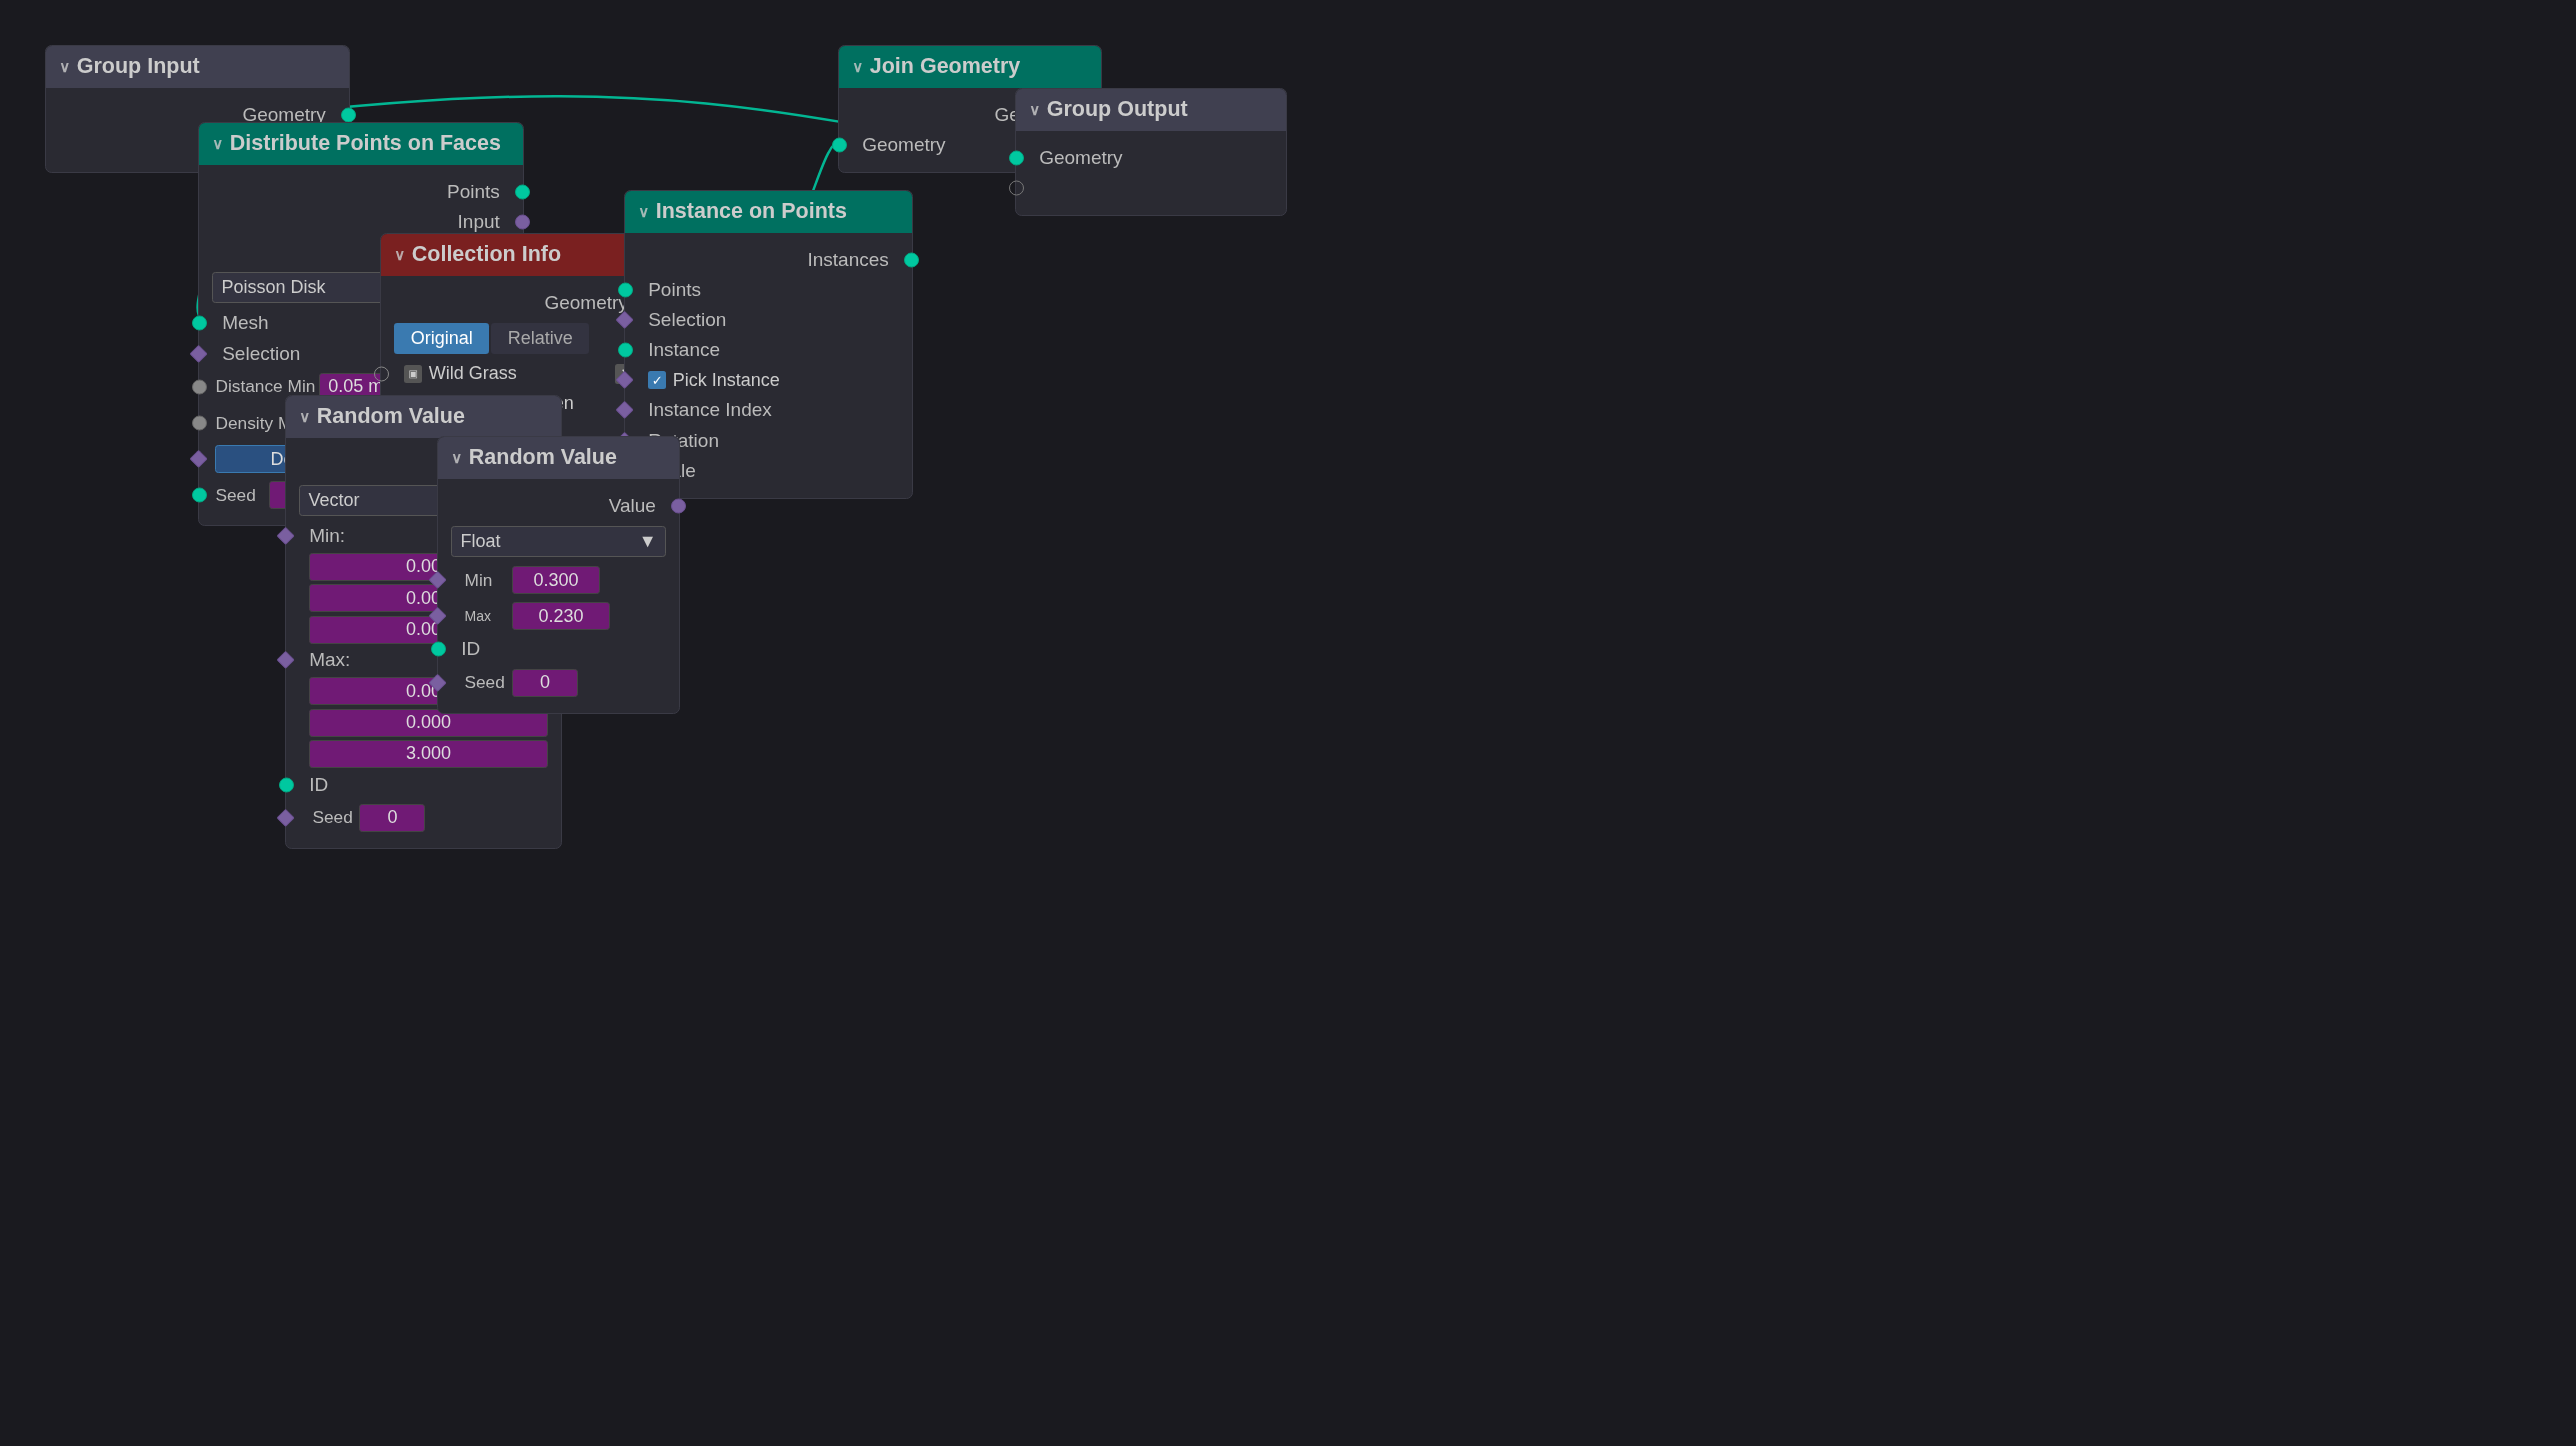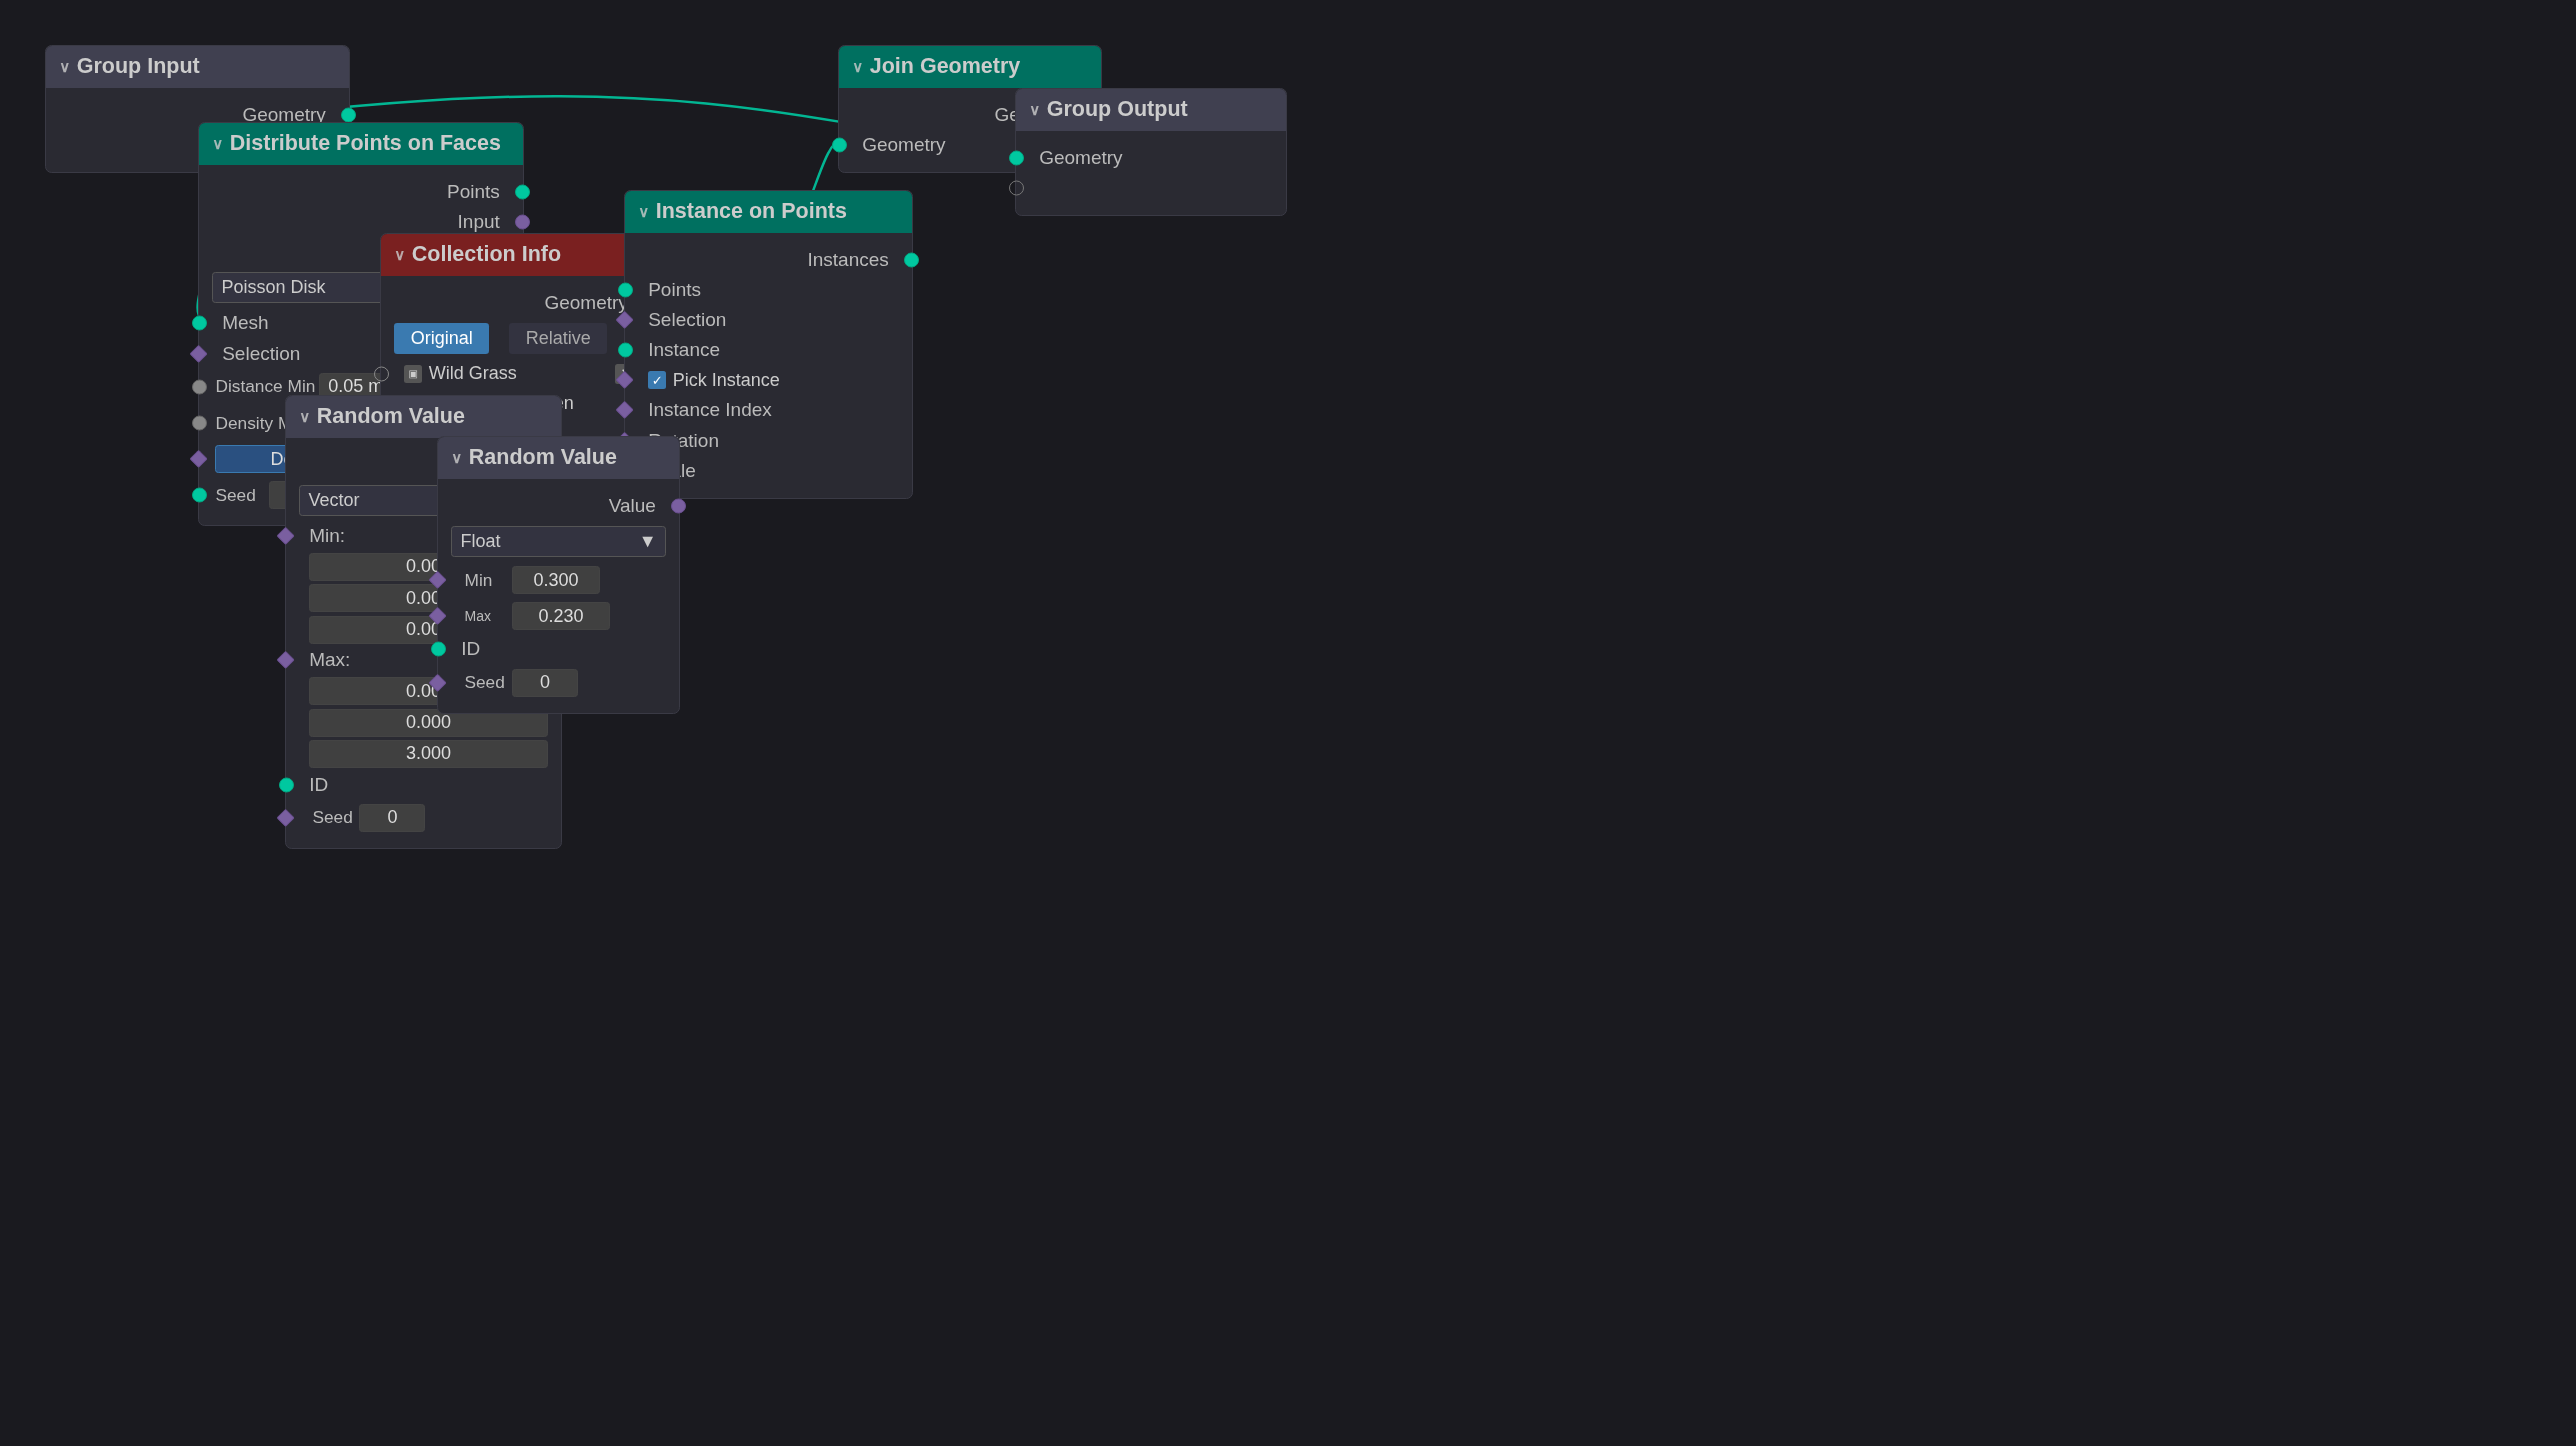--- a/index.html
+++ b/index.html
@@ -88,21 +88,21 @@
       border-radius: 1.7px;
       transform: translateY(-50%) rotate(45deg);
     }
     
     .header-teal { background: #007060; }
     .header-red { background: #7a2020; }
     .header-gray { background: #404050; }
 
     
     .field-input {
-      background: #404040;
+      background: #701a75;
       border: 0.8px solid #444;
       border-radius: 3.3px;
       color: #ddd;
       font-size: 18px;
       padding: 2.5px 6.6px;
       width: 100%;
       text-align: center;
     }
     .field-input.highlight {
       background: #2a5080;
@@ -313,21 +313,21 @@
     <div class="node-header header-red">
       <span class="chevron">∨</span>
       <span>Collection Info</span>
     </div>
     <div class="node-body">
       <div class="node-row right">
         <span class="label-right">Geometry</span>
         <div class="socket teal right-socket"></div>
       </div>
 
-      <div style="display:flex; gap:20px; padding: 5px 13.2px;">
+      <div style="display:flex; gap:2px; padding: 5px 13.2px;">
         <button class="tab-btn tab-active">Original</button>
         <button class="tab-btn tab-inactive">Relative</button>
       </div>
 
       <div class="node-row left">
         <div class="socket white-circle left-socket" style="border-color:#888;"></div>
         <div class="collection-item" style="margin-left:10px; width:100%;">
           <div class="collection-icon">▣</div>
           <span>Wild Grass</span>
           <button class="x-btn">✕</button>

